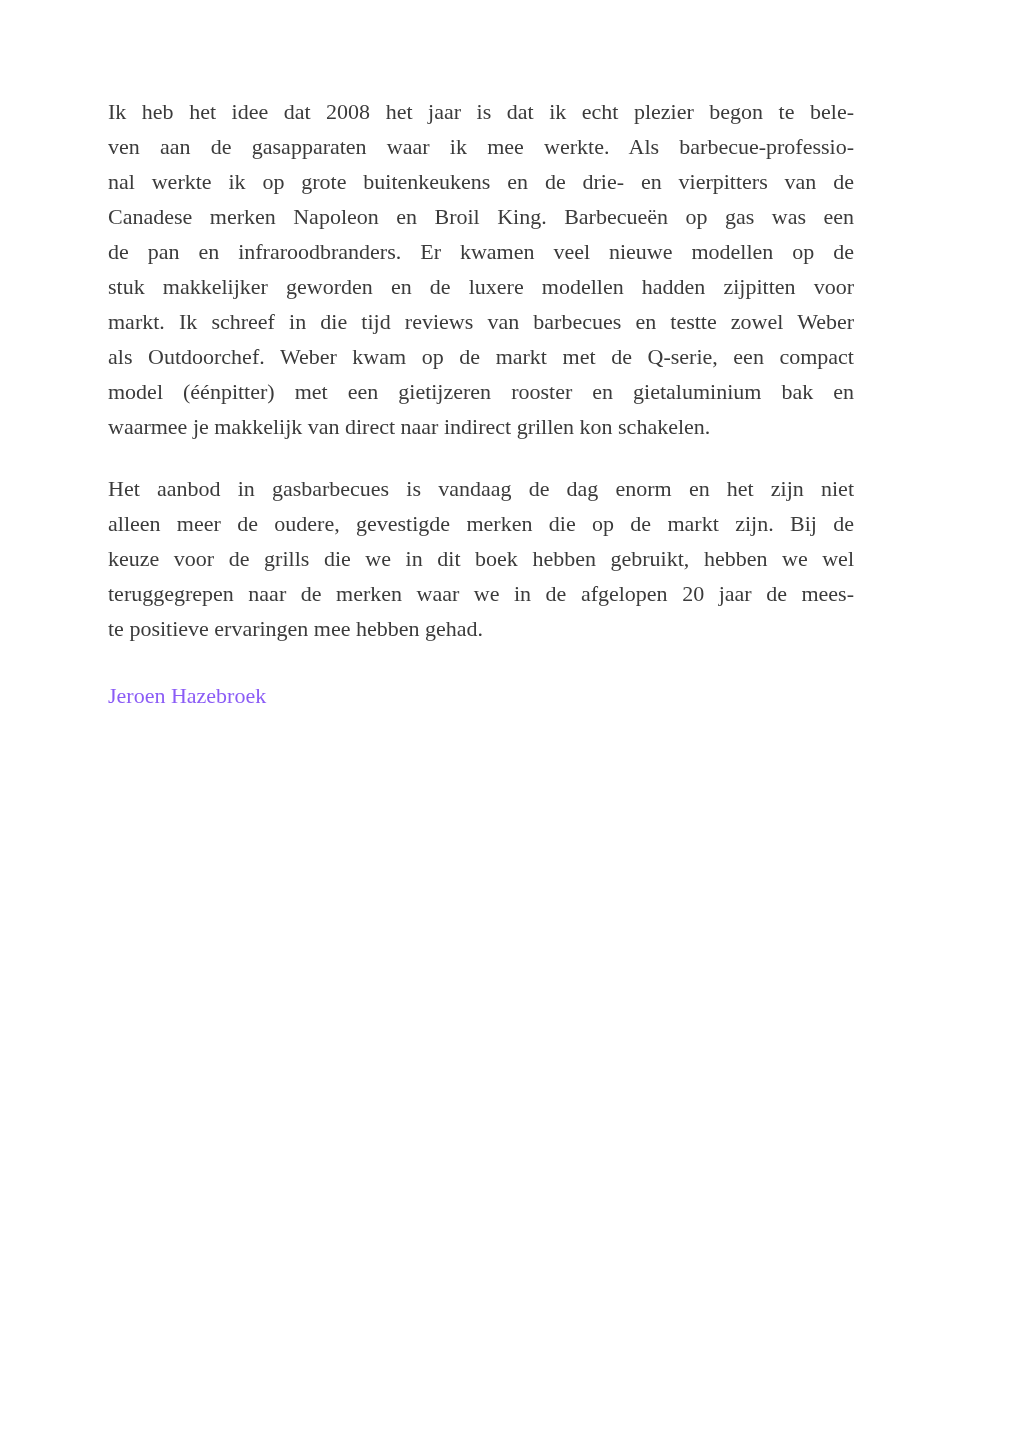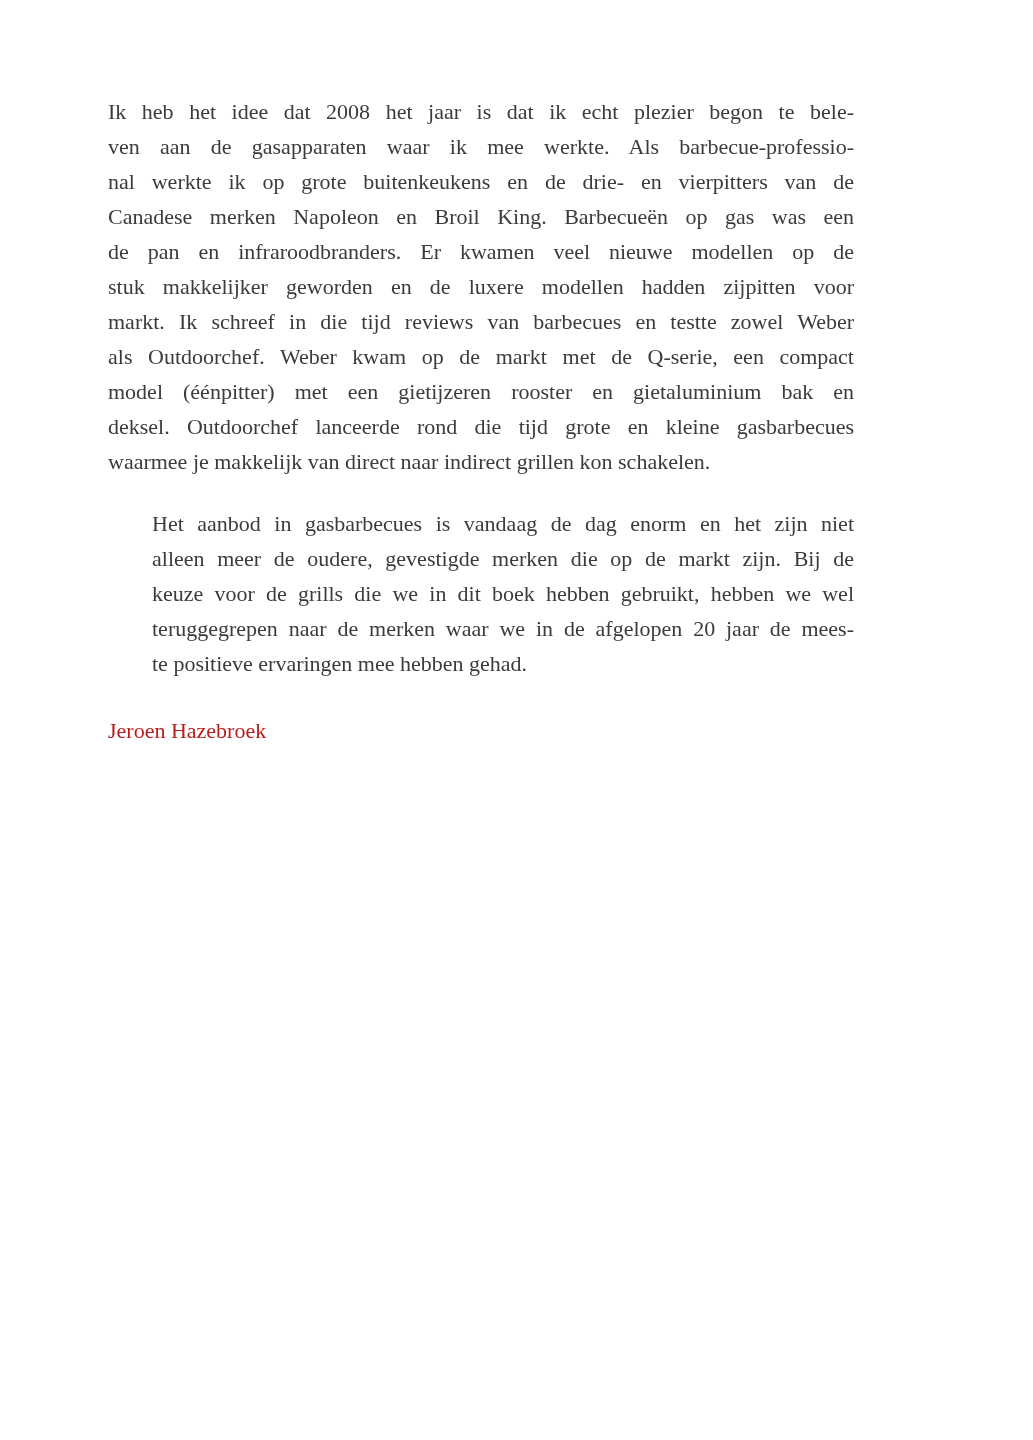--- a/index.html
+++ b/index.html
@@ -16,37 +16,37 @@
   }
   .text-block {
     position: absolute;
     left: 108px;
     top: 94px;
     width: 746px;
     color: #3b3b3b;
     font-size: 22px;
   }
   .para { margin: 0; padding: 0; }
-  .para-2 { margin-top: 27px; margin-left: 44px; }
+  .para-2 { margin-top: 27px; }
   .line {
     height: 35px;
     line-height: 35px;
     overflow: hidden;
     text-align: justify;
     text-align-last: justify;
   }
   .line.last {
     text-align: center;
     text-align-last: left;
   }
   .signature {
     margin-top: 32px;
     height: 35px;
     line-height: 35px;
-    color: #b91c1c;
+    color: #8b5cf6;
   }
   .page-number {
     position: absolute;
     left: 106px;
     top: 1308px;
     font-family: "DejaVu Sans", "Liberation Sans", sans-serif;
     font-weight: 300;
     font-size: 42px;
     line-height: 48px;
     color: #2f2f2f;
@@ -72,21 +72,20 @@
     <div class="para para-1">
       <div class="line">Ik heb het idee dat 2008 het jaar is dat ik echt plezier begon te bele-</div>
       <div class="line">ven aan de gasapparaten waar ik mee werkte. Als barbecue-professio-</div>
       <div class="line">nal werkte ik op grote buitenkeukens en de drie- en vierpitters van de</div>
       <div class="line">Canadese merken Napoleon en Broil King. Barbecueën op gas was een</div>
       <div class="line">de pan en infraroodbranders. Er kwamen veel nieuwe modellen op de</div>
       <div class="line">stuk makkelijker geworden en de luxere modellen hadden zijpitten voor</div>
       <div class="line">markt. Ik schreef in die tijd reviews van barbecues en testte zowel Weber</div>
       <div class="line">als Outdoorchef. Weber kwam op de markt met de Q-serie, een compact</div>
       <div class="line">model (éénpitter) met een gietijzeren rooster en gietaluminium bak en</div>
-      <div class="line">deksel. Outdoorchef lanceerde rond die tijd grote en kleine gasbarbecues</div>
       <div class="line last">waarmee je makkelijk van direct naar indirect grillen kon schakelen.</div>
     </div>
 
     <div class="para para-2">
       <div class="line">Het aanbod in gasbarbecues is vandaag de dag enorm en het zijn niet</div>
       <div class="line">alleen meer de oudere, gevestigde merken die op de markt zijn. Bij de</div>
       <div class="line">keuze voor de grills die we in dit boek hebben gebruikt, hebben we wel</div>
       <div class="line">teruggegrepen naar de merken waar we in de afgelopen 20 jaar de mees-</div>
       <div class="line last">te positieve ervaringen mee hebben gehad.</div>
     </div>

